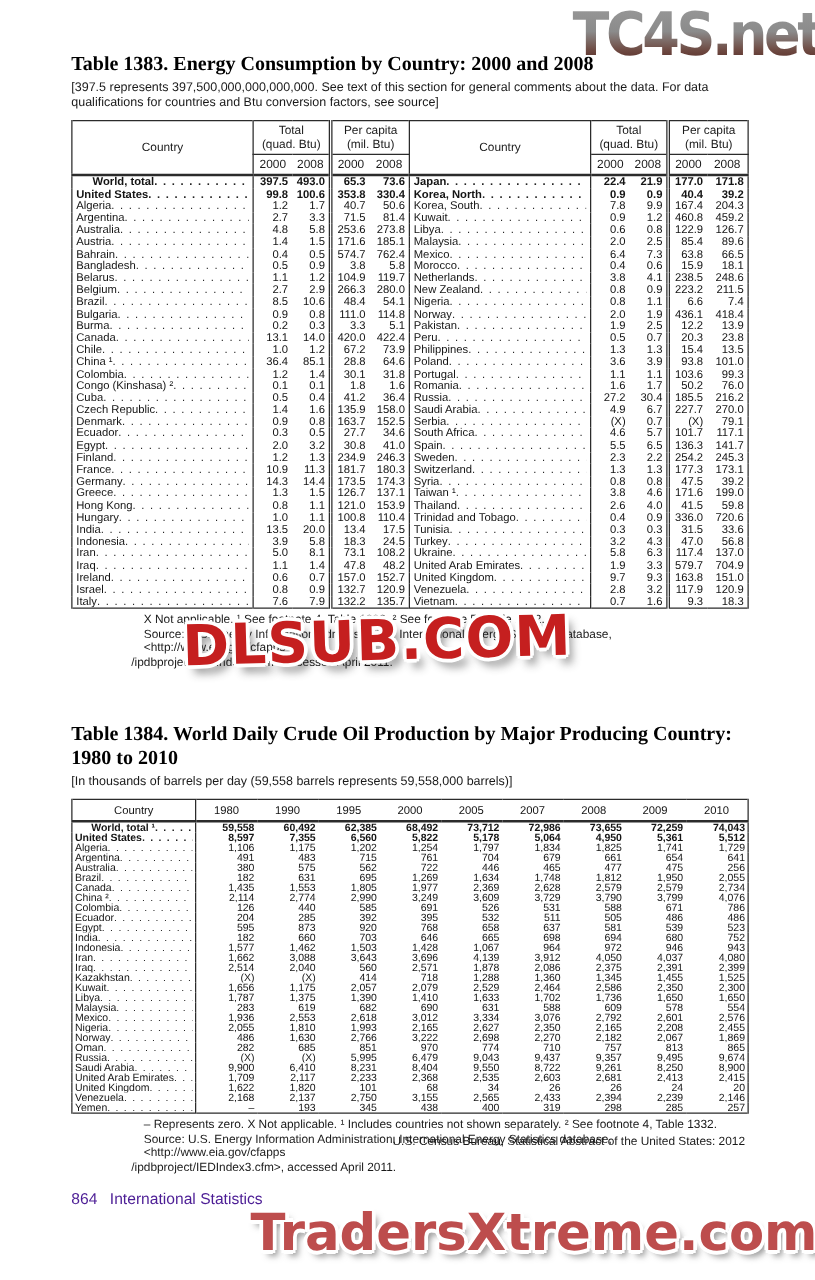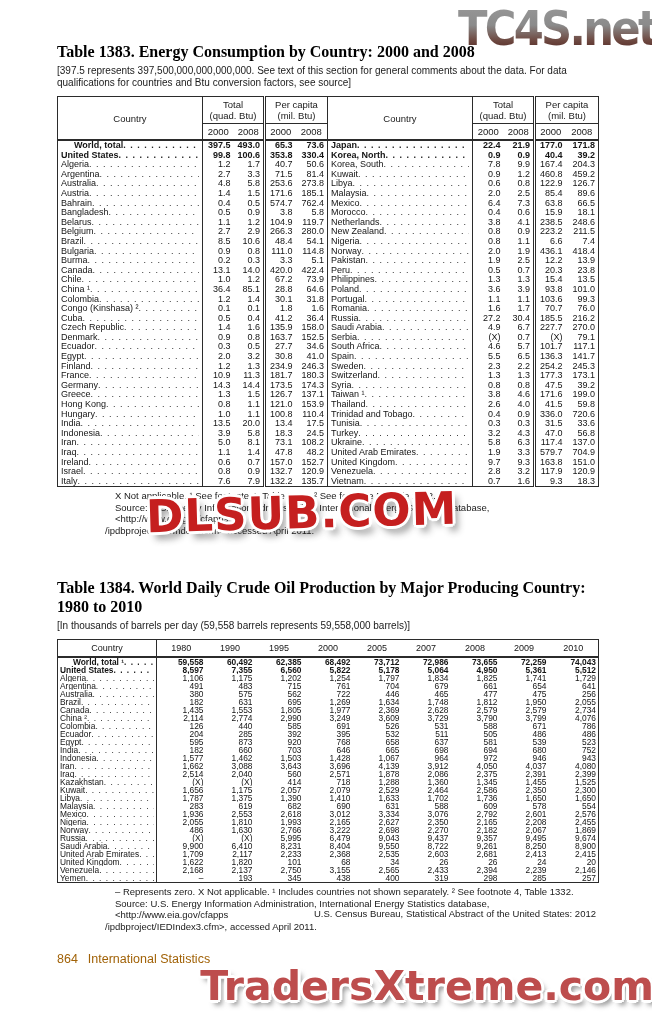--- a/index.html
+++ b/index.html
@@ -44,21 +44,21 @@
 
   
   #t1384{border-top:1px solid #2b2b2b;border-bottom:1px solid #2b2b2b;font-size:8.4px;}
   #t1384 th{font-weight:normal;font-size:9px;border-bottom:2px solid #2b2b2b;text-align:center;line-height:14px;padding:1px 0;}
   #t1384 th.cty84h{border-left:1px solid #2b2b2b;border-right:1px solid #2b2b2b;}
   #t1384 td{line-height:8px;padding:0 2px;white-space:nowrap;overflow:hidden;}
   #t1384 td.num{text-align:right;}
   #t1384 td.cty84{border-left:1px solid #2b2b2b;border-right:1px solid #2b2b2b;}
 
   
-  #footer-page{position:absolute;left:57px;top:952px;font-size:12.5px;color:#a16207;}
+  #footer-page{position:absolute;left:57px;top:952px;font-size:12.5px;color:#4c1d95;}
   #footer-page .pgnum{margin-right:10px;}
   #footer-source{position:absolute;right:56px;top:908px;font-size:9.5px;color:#1a1a1a;}
 
   
   .wm{position:absolute;font-weight:bold;font-family:"DejaVu Sans", sans-serif;white-space:nowrap;}
   #wm-top{
     top:0px;right:-4px;font-size:48px;letter-spacing:-3px;transform:scaleX(.9);transform-origin:right top;
     background:linear-gradient(180deg,#979797 10%,#8b8b8b 45%,#6e4a42 72%,#4e211d 95%);
     -webkit-background-clip:text;background-clip:text;color:transparent;
   }
@@ -511,21 +511,21 @@
           <td class="num pcs">1.8</td>
           <td class="num endc">1.6</td>
           <td class="cty rc">
             <div class="cc">
               <span class="nm">Romania</span>
               <span class="ld"></span>
             </div>
           </td>
           <td class="num">1.6</td>
           <td class="num">1.7</td>
-          <td class="num pcs">70.7</td>
+          <td class="num pcs">50.2</td>
           <td class="num endc">76.0</td>
         </tr>
         <tr>
           <td class="cty lc">
             <div class="cc">
               <span class="nm">Cuba</span>
               <span class="ld"></span>
             </div>
           </td>
           <td class="num">0.5</td>
@@ -1327,20 +1327,37 @@
           <td class="num">3,222</td>
           <td class="num">2,698</td>
           <td class="num">2,270</td>
           <td class="num">2,182</td>
           <td class="num">2,067</td>
           <td class="num endc">1,869</td>
         </tr>
         <tr>
           <td class="cty cty84">
             <div class="cc">
+              <span class="nm">Oman</span>
+              <span class="ld"></span>
+            </div>
+          </td>
+          <td class="num">282</td>
+          <td class="num">685</td>
+          <td class="num">851</td>
+          <td class="num">970</td>
+          <td class="num">774</td>
+          <td class="num">710</td>
+          <td class="num">757</td>
+          <td class="num">813</td>
+          <td class="num endc">865</td>
+        </tr>
+        <tr>
+          <td class="cty cty84">
+            <div class="cc">
               <span class="nm">Russia</span>
               <span class="ld"></span>
             </div>
           </td>
           <td class="num">(X)</td>
           <td class="num">(X)</td>
           <td class="num">5,995</td>
           <td class="num">6,479</td>
           <td class="num">9,043</td>
           <td class="num">9,437</td>

